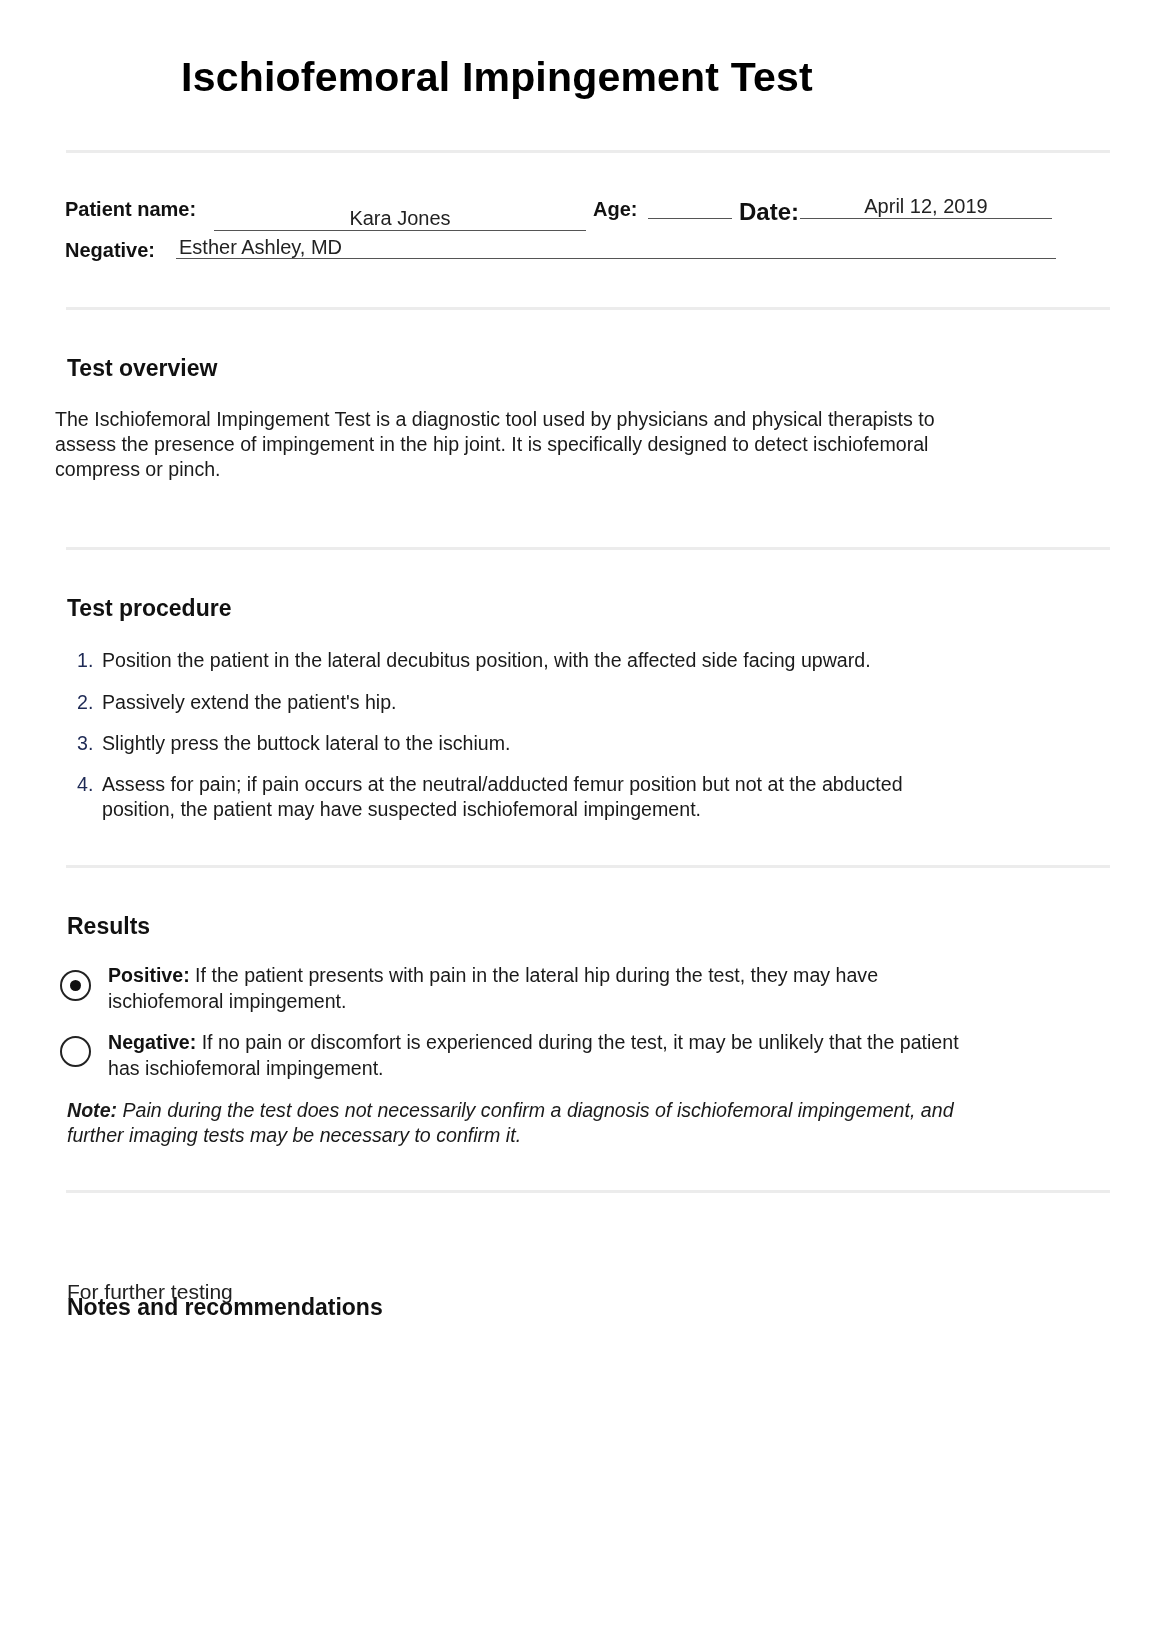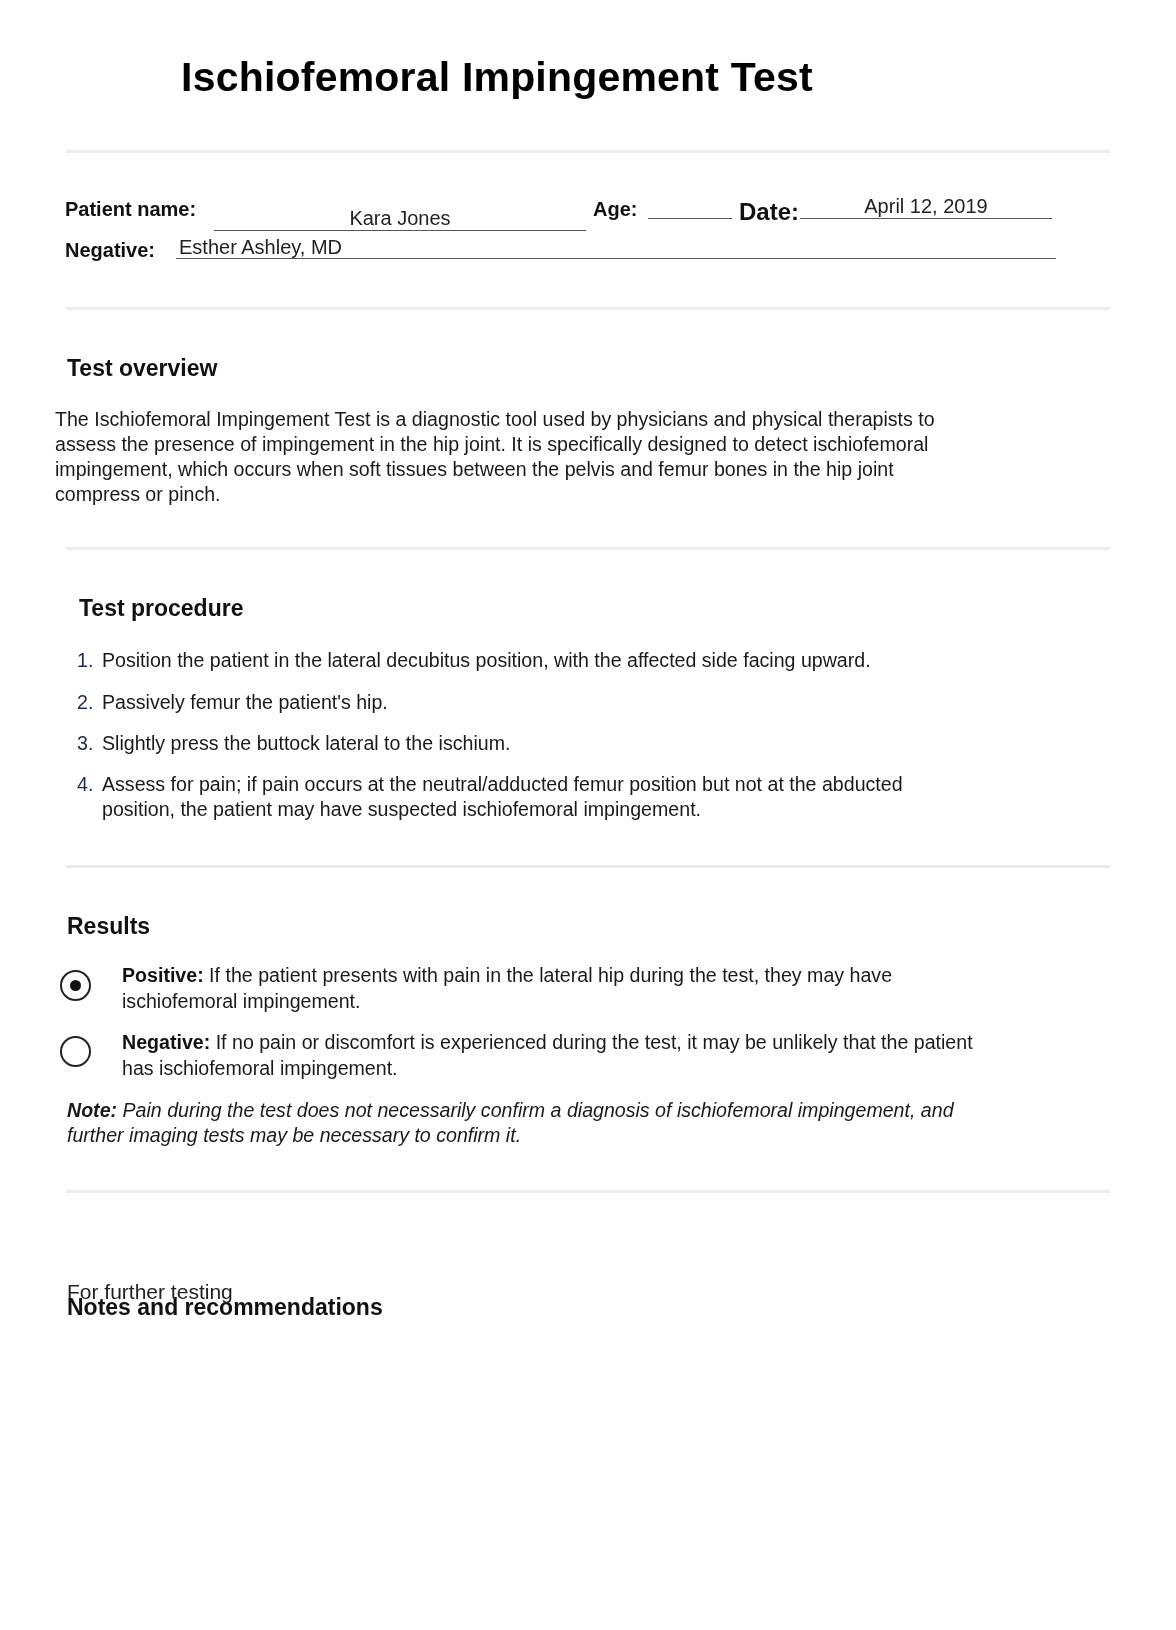--- a/index.html
+++ b/index.html
@@ -31,21 +31,21 @@
   .step { position: absolute; left: 0; width: 1050px; line-height: 25px; }
   .step .num { position: absolute; left: 10px; color: #1e2a55; }
   .step .txt { position: absolute; left: 35px; width: 1000px; }
   .result { position: absolute; left: 58px; width: 1060px; font-size: 19.6px; line-height: 26px; color: #1a1a1a; }
   .radio {
     position: absolute; left: 2px; width: 31px; height: 31px; border: 2.5px solid #222; border-radius: 50%; box-sizing: border-box;
   }
   .radio .dot {
     position: absolute; left: 7.5px; top: 7.5px; width: 11px; height: 11px; border-radius: 50%; background: #111;
   }
-  .result .rtxt { position: absolute; left: 64px; width: 1000px; }
+  .result .rtxt { position: absolute; left: 50px; width: 1000px; }
   .result b { color: #111; }
   .note { position: absolute; left: 67px; width: 1060px; font-size: 19.6px; line-height: 25px; font-style: italic; color: #1a1a1a; }
   .notes-text { position: absolute; left: 67px; top: 1280px; font-size: 21px; color: #222; }
 </style>
 </head>
 <body>
 
 <div class="page">
 
   <div class="title">Ischiofemoral Impingement Test</div>
@@ -73,38 +73,37 @@
       <span>Esther Ashley, MD</span>
     </div>
   </div>
 
   <div class="rule" style="top:307px;"></div>
 
   <div class="h2" style="top:355px;">Test overview</div>
   <div class="para" style="top:407px;">
     <div>The Ischiofemoral Impingement Test is a diagnostic tool used by physicians and physical therapists to</div>
     <div>assess the presence of impingement in the hip joint. It is specifically designed to detect ischiofemoral</div>
-    <div>impingement, which occurs when soft tissues between the pelvis and femur bones in the hip joint</div>
     <div>compress or pinch.</div>
   </div>
 
   <div class="rule" style="top:547px;"></div>
 
-  <div class="h2" style="top:595px;margin-left:12px;">Test procedure</div>
+  <div class="h2" style="top:595px;">Test procedure</div>
   <div class="steps" style="top:0;">
     <div class="step" style="top:648px;">
       <span class="num">1.</span>
       <div class="txt">
           <div>Position the patient in the lateral decubitus position, with the affected side facing upward.</div>
         </div>
     </div>
     <div class="step" style="top:690px;">
       <span class="num">2.</span>
       <div class="txt">
-          <div>Passively femur the patient's hip.</div>
+          <div>Passively extend the patient's hip.</div>
         </div>
     </div>
     <div class="step" style="top:731px;">
       <span class="num">3.</span>
       <div class="txt">
           <div>Slightly press the buttock lateral to the ischium.</div>
         </div>
     </div>
     <div class="step" style="top:772px;">
       <span class="num">4.</span>

